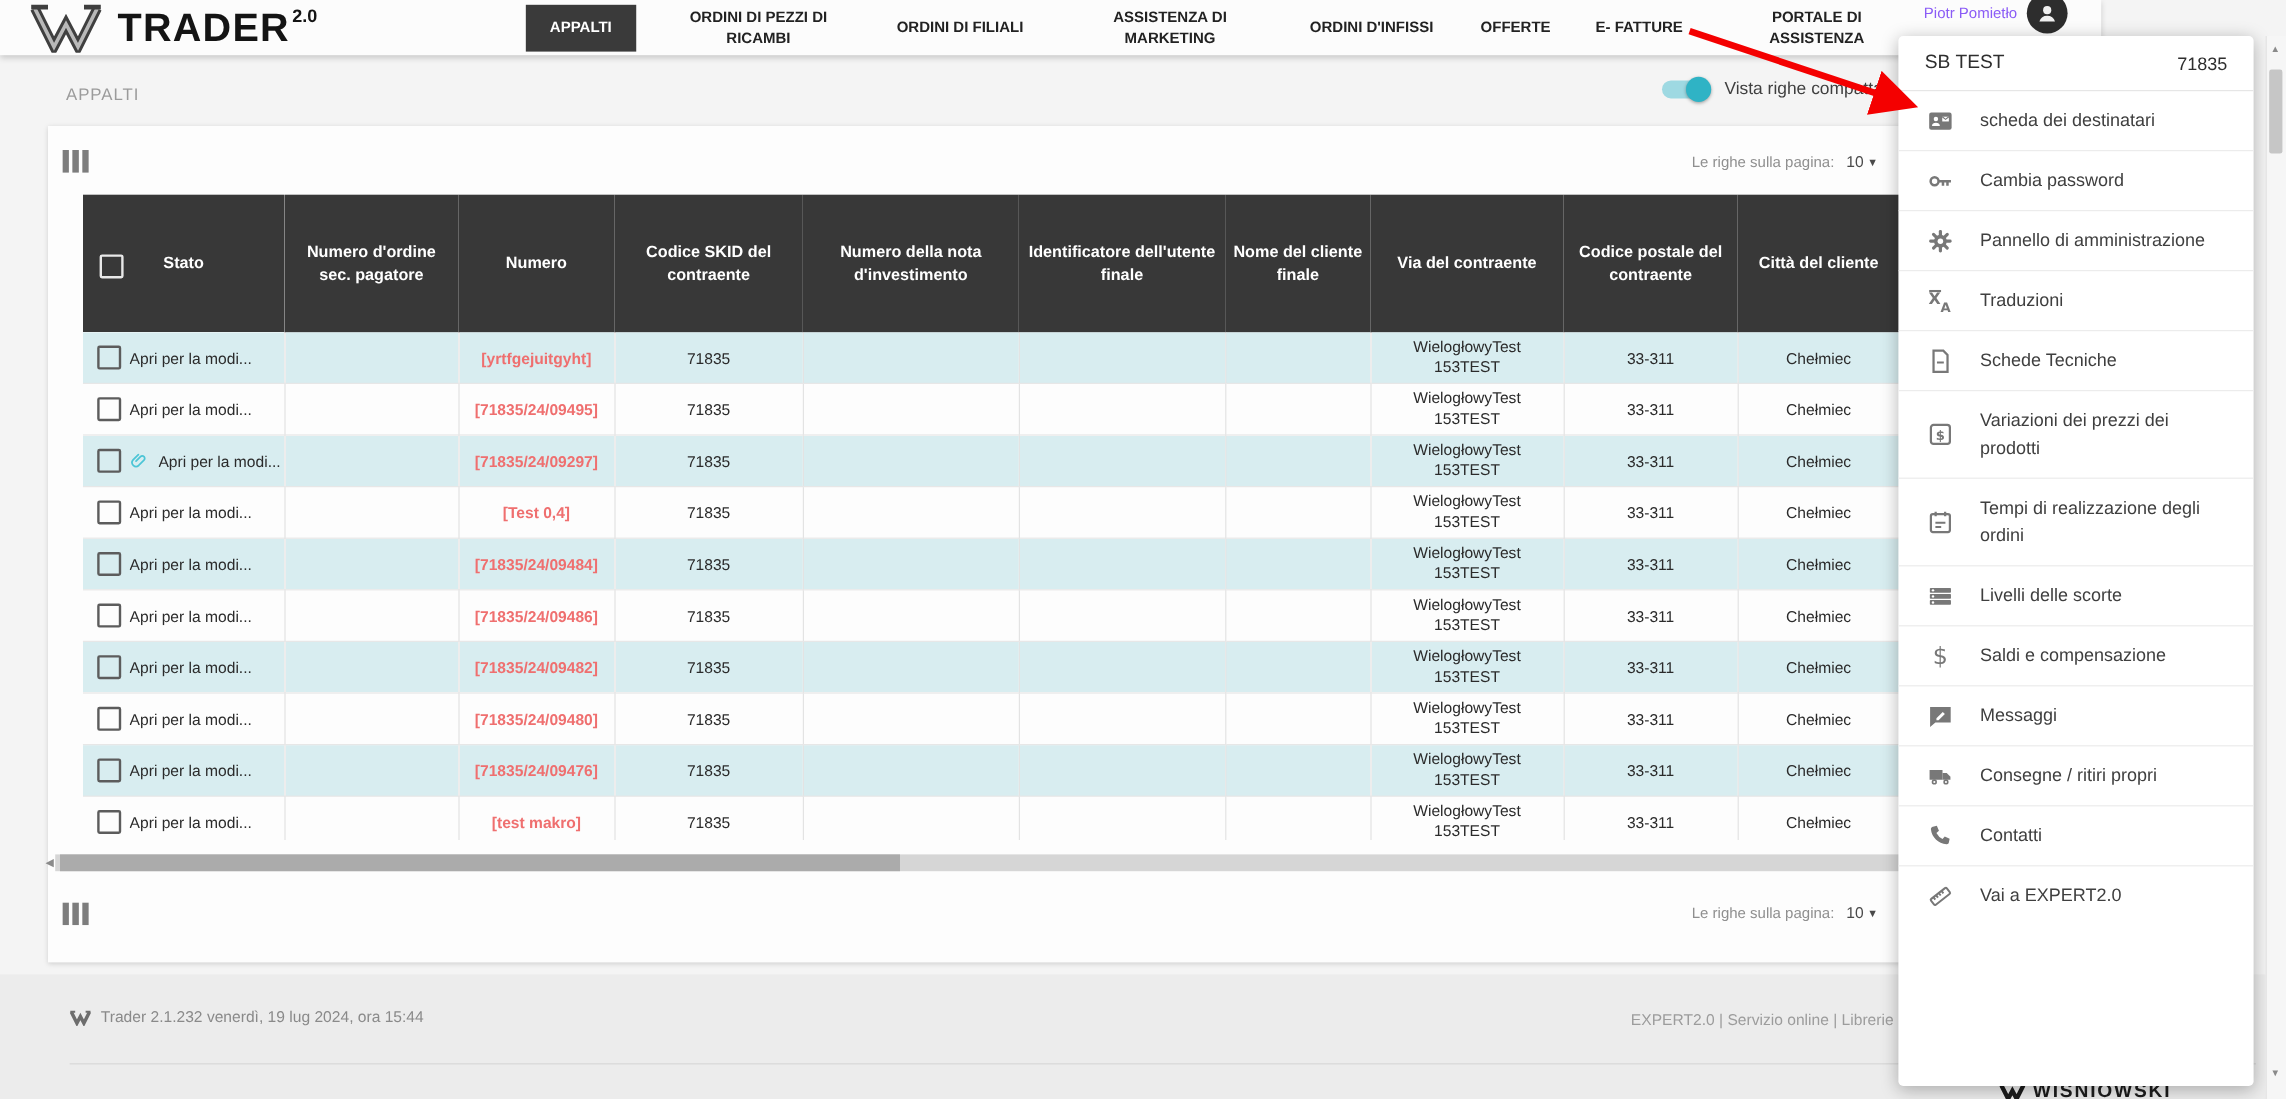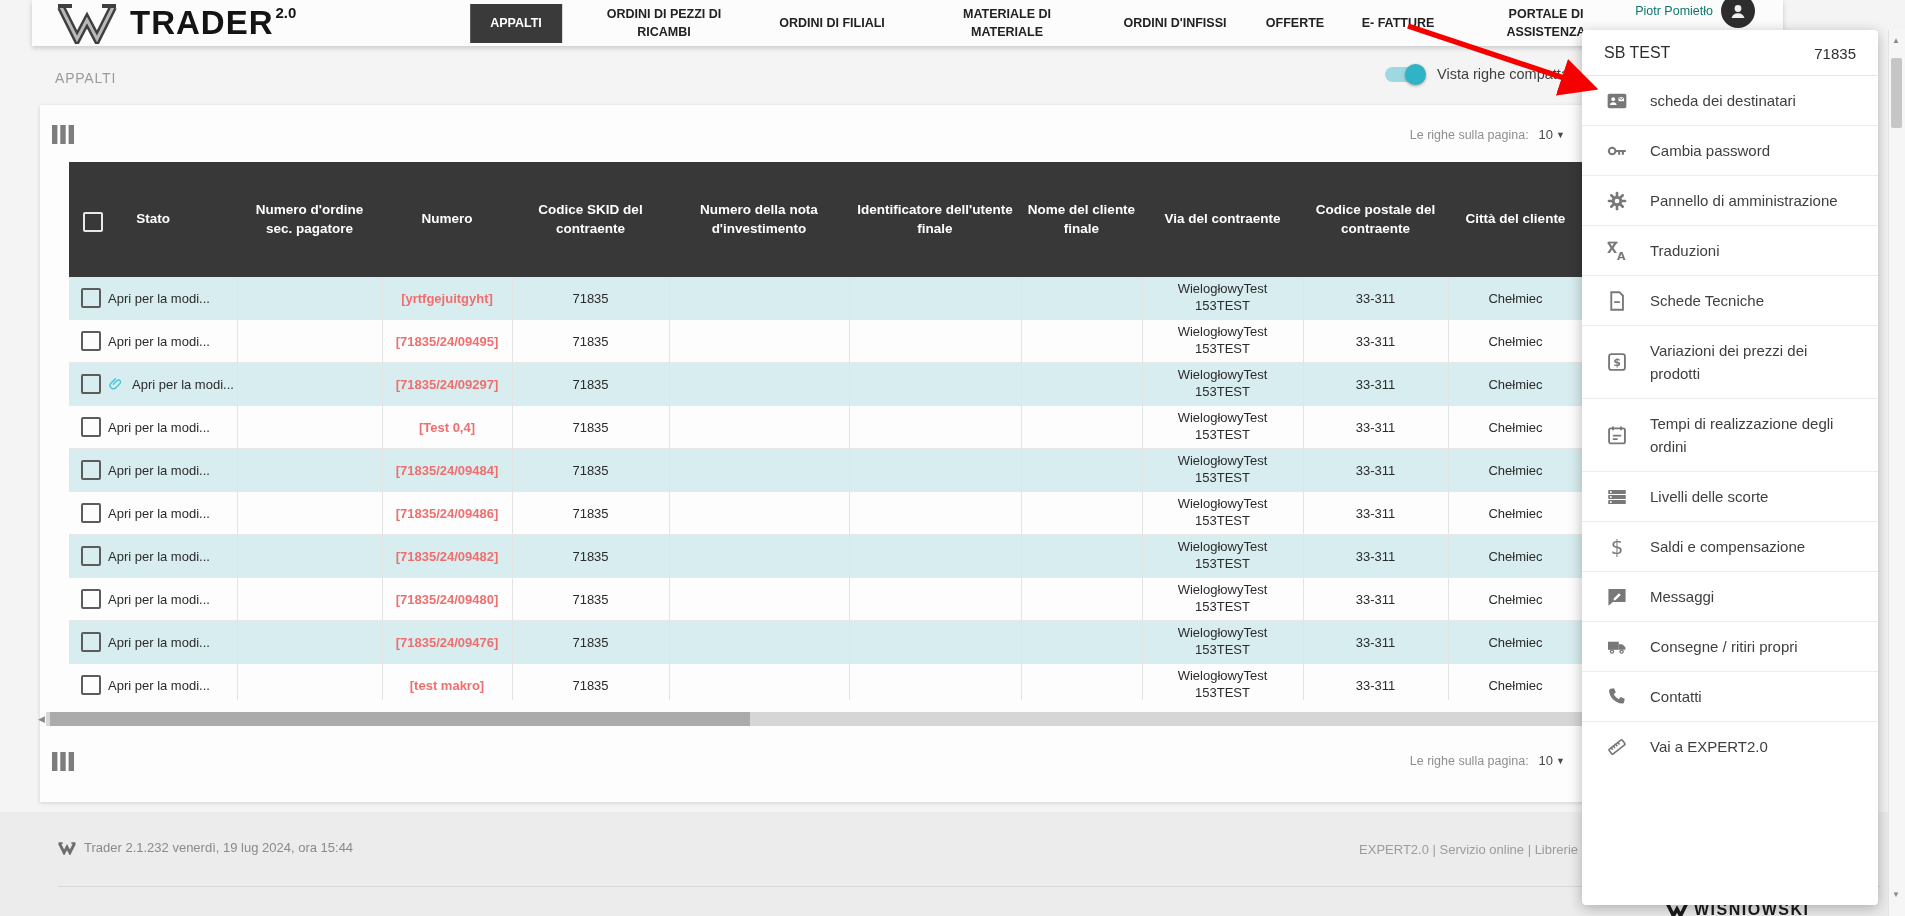--- a/index.html
+++ b/index.html
@@ -3,29 +3,29 @@
 <meta charset="utf-8">
 <style>
   html,body{margin:0;padding:0;}
   body{
     width:1905px;height:916px;position:relative;overflow:hidden;
     background:#f4f4f4;font-family:"Liberation Sans","DejaVu Sans",sans-serif;
     -webkit-font-smoothing:antialiased;
   }
   
   .nav{position:absolute;left:0;top:0;width:1751px;height:46px;background:#fcfcfc;
-       box-shadow:0 2px 5px rgba(0,0,0,.18);z-index:10;margin-left:32px;}
+       box-shadow:0 2px 5px rgba(0,0,0,.18);z-index:10;}
   .brand{position:absolute;left:24px;top:2px;display:flex;align-items:center;gap:12px;}
   .brand-title{font-size:33px;font-weight:800;color:#141414;letter-spacing:1px;}
   .brand-version{font-size:15px;font-weight:800;color:#141414;vertical-align:super;position:relative;top:-10px;left:2px;}
   .nav-item{position:absolute;top:0;height:46px;display:flex;align-items:center;justify-content:center;
             transform:translateX(-50%);font-size:12.5px;font-weight:700;color:#222;text-align:center;
             line-height:1.45;cursor:pointer;}
   .nav-item.active{background:#3a3a3a;color:#fff;padding:0 20px;top:4px;height:39px;}
-  .nav-user{position:absolute;right:70px;top:4px;font-size:12.5px;color:#0f766e;}
+  .nav-user{position:absolute;right:70px;top:4px;font-size:12.5px;color:#8b5cf6;}
   .nav-avatar{position:absolute;right:28px;top:-6px;width:34px;height:34px;border-radius:50%;
               background:#2d2d2d;display:flex;align-items:center;justify-content:center;}
   
   .crumb-row{position:absolute;left:0;top:46px;width:1905px;height:58px;}
   .crumb{position:absolute;left:55px;top:24px;font-size:14px;color:#9b9b9b;letter-spacing:.8px;}
   .toggle-wrap{position:absolute;left:1385px;top:20px;display:flex;align-items:center;gap:14px;}
   .toggle{position:relative;width:38px;height:15px;border-radius:8px;background:#9ed9e2;cursor:pointer;}
   .toggle .knob{position:absolute;right:-3px;top:-3px;width:21px;height:21px;border-radius:50%;
                 background:#2fb3c5;box-shadow:0 1px 3px rgba(0,0,0,.35);}
   .toggle-label{font-size:14.5px;color:#3f3f3f;}
@@ -101,21 +101,21 @@
       <path d="M2 4 h14 M46 4 h14" stroke="#3f3f3f" stroke-width="4"></path>
     </svg>
     <div>
       <span class="brand-title">TRADER</span><span class="brand-version">2.0</span>
     </div>
   </div>
   <div id="nav-items">
       <div class="nav-item active" style="left: 484px;">APPALTI</div>
       <div class="nav-item" style="left: 632px; width: 170px;">ORDINI DI PEZZI DI RICAMBI</div>
       <div class="nav-item" style="left: 800px; width: 110px;">ORDINI DI FILIALI</div>
-      <div class="nav-item" style="left: 975px; width: 150px;">MATERIALE DI MATERIALE</div>
+      <div class="nav-item" style="left: 975px; width: 150px;">ASSISTENZA DI MARKETING</div>
       <div class="nav-item" style="left: 1143px; width: 115px;">ORDINI D'INFISSI</div>
       <div class="nav-item" style="left: 1263px; width: 90px;">OFFERTE</div>
       <div class="nav-item" style="left: 1366px; width: 80px;">E- FATTURE</div>
       <div class="nav-item" style="left: 1514px; width: 130px;">PORTALE DI ASSISTENZA</div>
     </div>
   <div class="nav-user">Piotr Pomietło</div>
   <div class="nav-avatar">
     <svg width="20" height="20" viewBox="0 0 20 20">
       <circle cx="10" cy="7.5" r="3.4" fill="#efefef"></circle>
       <path d="M3.5 17a6.8 6.8 0 0 1 13 0z" fill="#efefef"></path>

